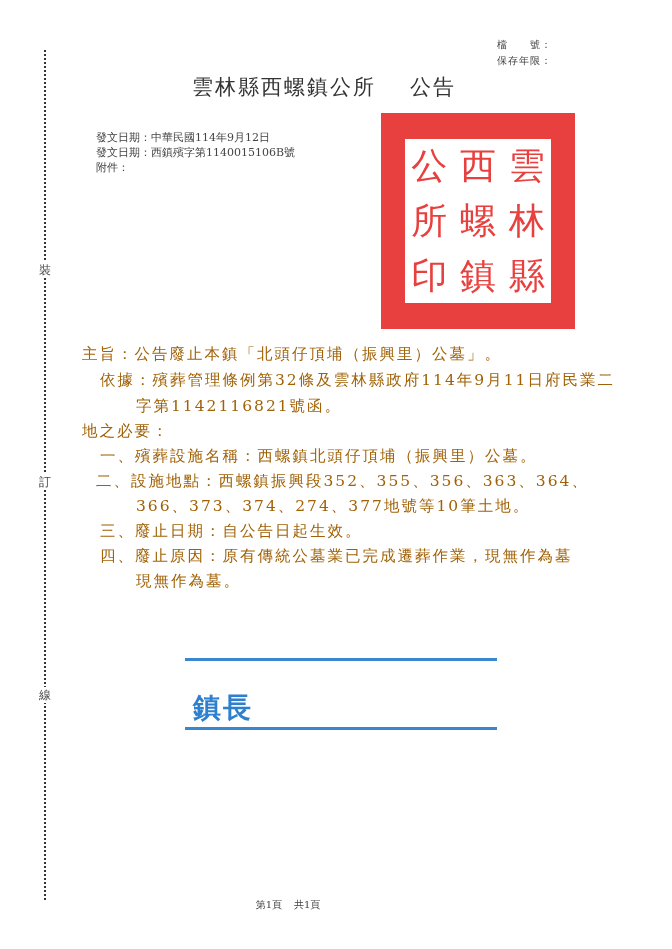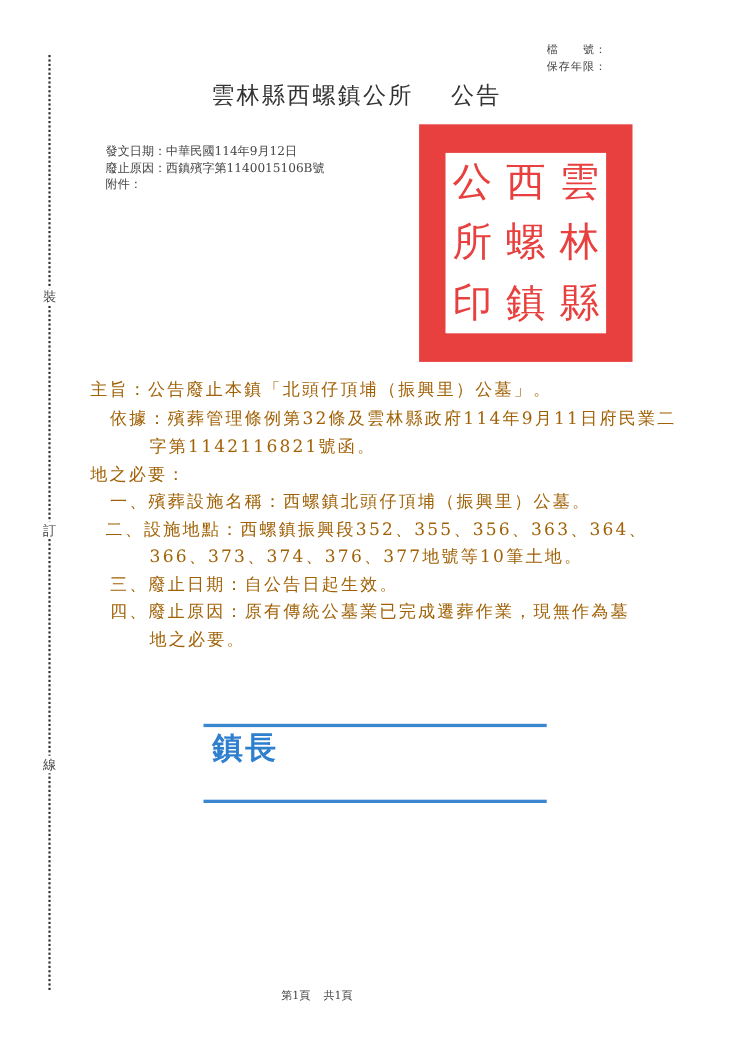--- a/index.html
+++ b/index.html
@@ -38,21 +38,21 @@
     display: grid; grid-template-columns: repeat(3, 1fr); grid-template-rows: repeat(3, 1fr);
   }
   .seal-cell {
     display: flex; align-items: center; justify-content: center;
     color: #e8403e; font-size: 36px; font-family: "DejaVu Serif", serif; line-height: 1;
   }
   .body-text { font-size: 15.5px; color: #a16207; letter-spacing: 2px; white-space: nowrap; }
   .signature {
     left: 185px; top: 658px; width: 312px; height: 66px;
     border-top: 3px solid #3a86cf; border-bottom: 3px solid #3a86cf;
-    display: flex; align-items: flex-start;
+    display: flex; align-items: flex-end;
   }
   .sig-title { color: #2f7fcf; font-size: 28px; font-weight: bold; margin-left: 8px; letter-spacing: 2px; }
   .sig-name { color: #2f7fcf; font-size: 42px; font-weight: bold; margin-left: 10px; letter-spacing: 12px; font-style: italic; }
   .footer { left: 0; width: 576px; top: 898px; text-align: center; font-size: 10px; color: #444; }
   .footer span + span { margin-left: 12px; }
 </style>
 </head>
 <body>
 
 <div class="bind-line"></div>
@@ -61,21 +61,21 @@
 <div class="bind-char" style="top:687px">線</div>
 
 <div class="abs archive" style="top:38px">檔　　號：</div>
 <div class="abs archive" style="top:54px">保存年限：</div>
 
 <div class="abs title">
   <span>雲林縣西螺鎮公所</span><span class="gap"></span><span>公告</span>
 </div>
 
 <div class="abs meta" style="top:131px">發文日期：中華民國114年9月12日</div>
-<div class="abs meta" style="top:146px">廢止原因：西鎮殯字第1140015106B號</div>
+<div class="abs meta" style="top:146px">發文日期：西鎮殯字第1140015106B號</div>
 <div class="abs meta" style="top:161px">附件：</div>
 
 <div class="abs seal">
   <div class="seal-inner">
     <div class="seal-cell">公</div>
     <div class="seal-cell">西</div>
     <div class="seal-cell">雲</div>
     <div class="seal-cell">所</div>
     <div class="seal-cell">螺</div>
     <div class="seal-cell">林</div>
@@ -85,24 +85,24 @@
   </div>
 </div>
 
 <div class="abs body-text" style="left:82px; top:344px">主旨：公告廢止本鎮「北頭仔頂埔（振興里）公墓」。</div>
 <div class="abs body-text" style="left:100px; top:370px">依據：殯葬管理條例第32條及雲林縣政府114年9月11日府民業二</div>
 <div class="abs body-text" style="left:136px; top:396px">字第1142116821號函。</div>
 <div class="abs body-text" style="left:82px; top:421px">地之必要：</div>
 
 <div class="abs body-text" style="left:100px; top:446px">一、殯葬設施名稱：西螺鎮北頭仔頂埔（振興里）公墓。</div>
 <div class="abs body-text" style="left:96px; top:471px">二、設施地點：西螺鎮振興段352、355、356、363、364、</div>
-<div class="abs body-text" style="left:136px; top:496px">366、373、374、376、377地號等10筆土地。</div>
+<div class="abs body-text" style="left:136px; top:496px">366、373、374、274、377地號等10筆土地。</div>
 <div class="abs body-text" style="left:100px; top:521px">三、廢止日期：自公告日起生效。</div>
 <div class="abs body-text" style="left:100px; top:546px">四、廢止原因：原有傳統公墓業已完成遷葬作業，現無作為墓</div>
-<div class="abs body-text" style="left:136px; top:571px">地之必要。</div>
+<div class="abs body-text" style="left:136px; top:571px">現無作為墓。</div>
 
 <div class="abs signature">
   <span class="sig-title">鎮長</span>
 </div>
 
 <div class="abs footer">
   <span>第1頁</span><span>共1頁</span>
 </div>
 
 </body></html>

